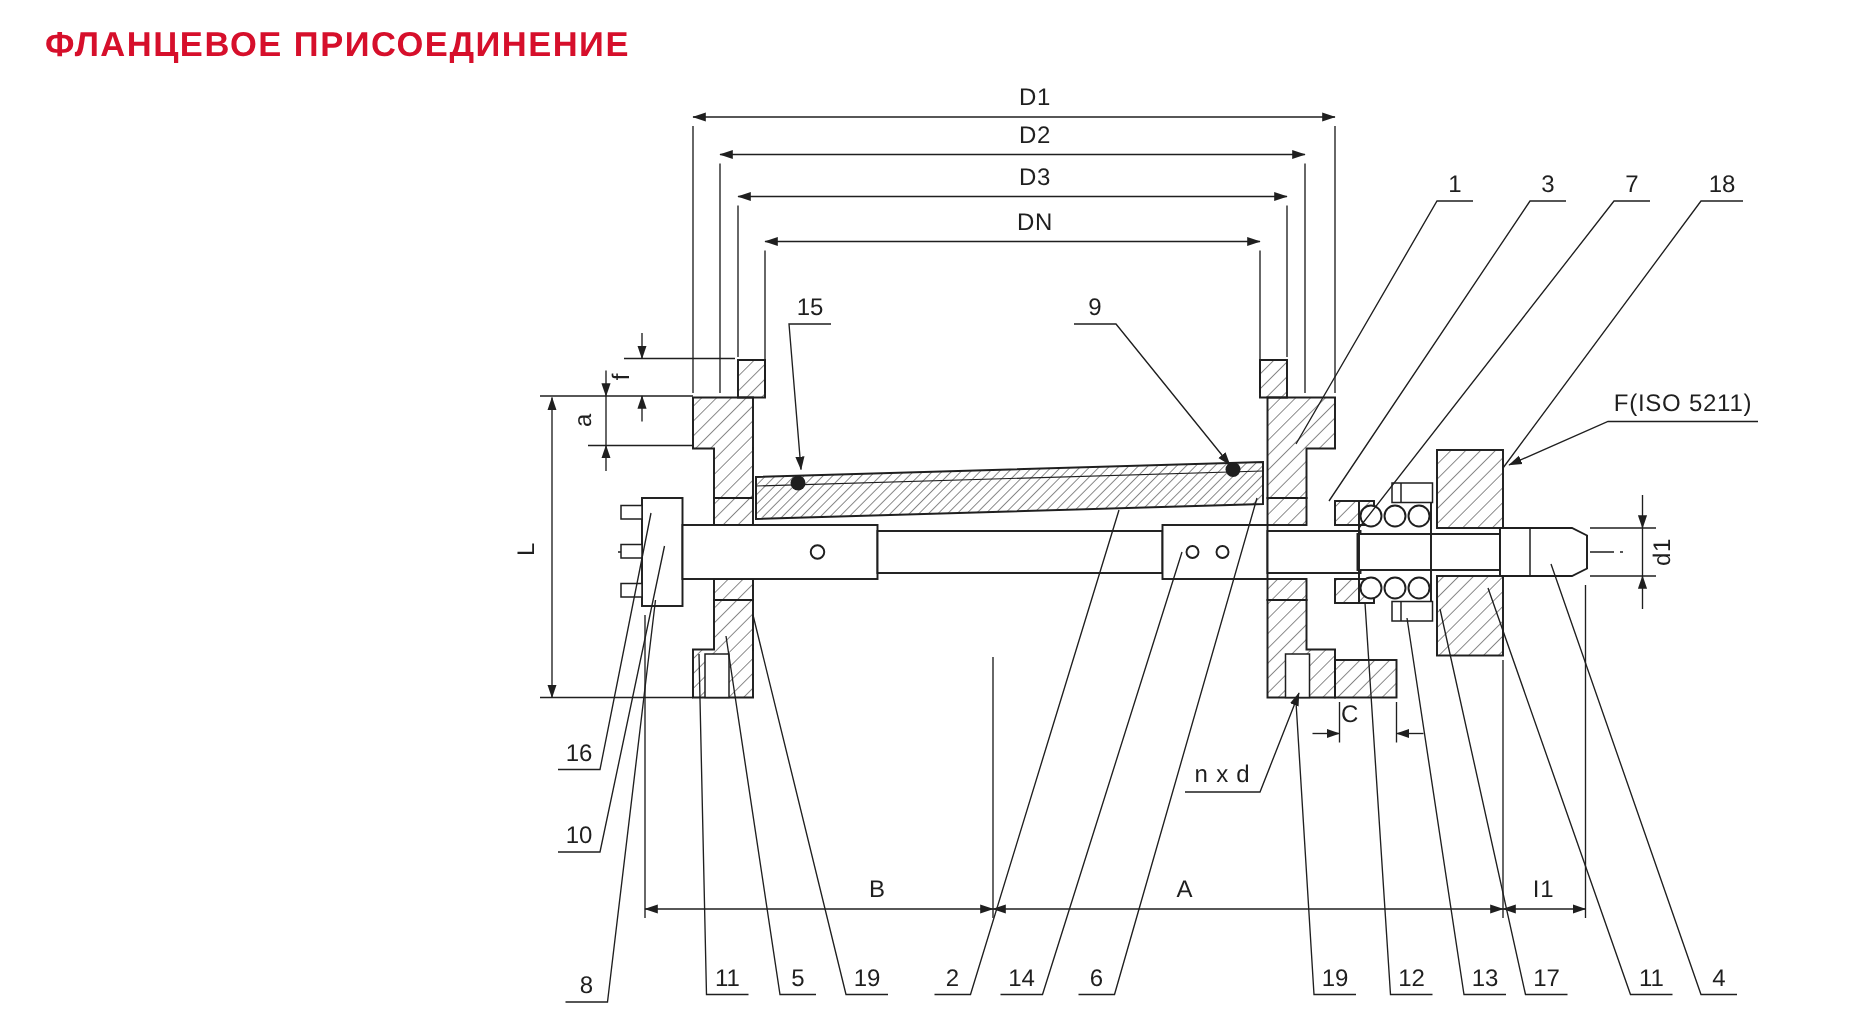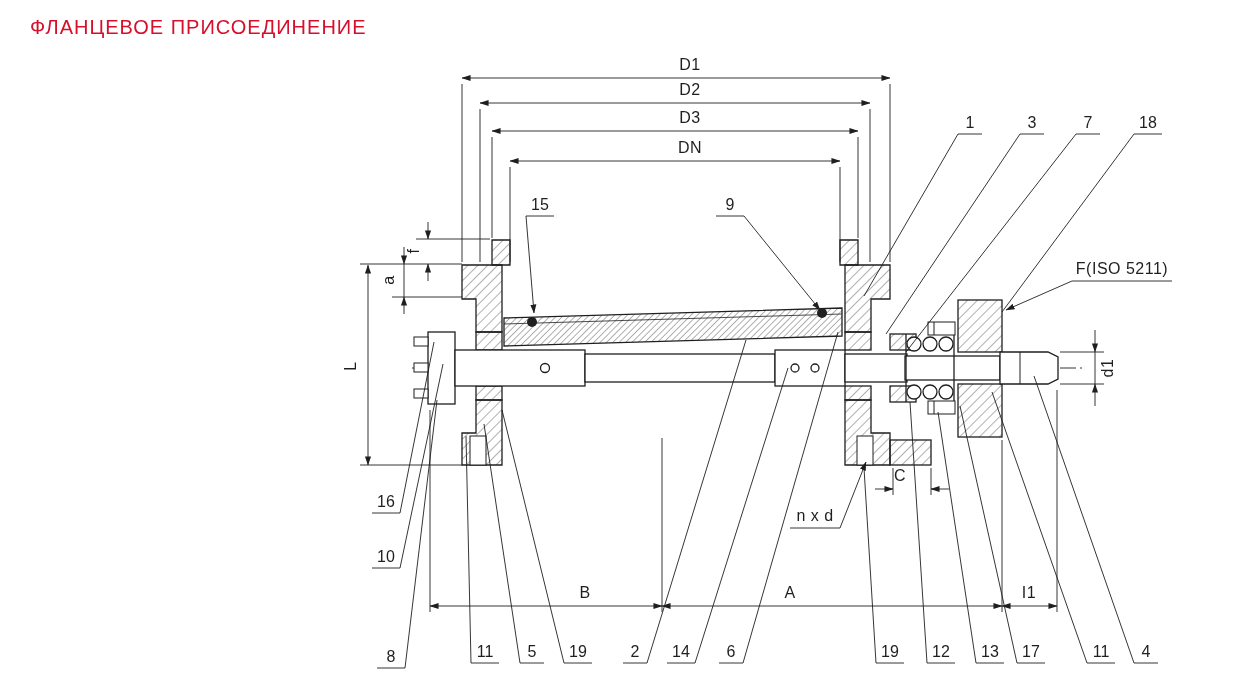--- a/index.html
+++ b/index.html
@@ -1,18 +1,18 @@
 <!DOCTYPE html>
 <html><head>
 <meta charset="utf-8">
 <style>
   html,body{margin:0;padding:0;background:#ffffff;}
   body{font-family:"Liberation Sans", sans-serif;}
   .stage{position:relative;width:1245px;height:682px;background:#ffffff;overflow:hidden;}
-  .title{position:absolute;left:30px;top:16px;font-size:20px;letter-spacing:1px;font-weight:400;}
+  .title{position:absolute;left:30px;top:16px;font-size:23px;letter-spacing:1px;font-weight:700;}
   svg{position:absolute;left:0;top:0;}
   text{font-family:"Liberation Sans", sans-serif;fill:#1f1f1f;}
   .dimtxt{font-size:16px;letter-spacing:0.5px;}
   .callout{font-size:16px;}
 </style>
 </head>
 <body>
 
 <div class="stage">
   <div class="title" style="color:#d60f2b;">ФЛАНЦЕВОЕ ПРИСОЕДИНЕНИЕ</div>

